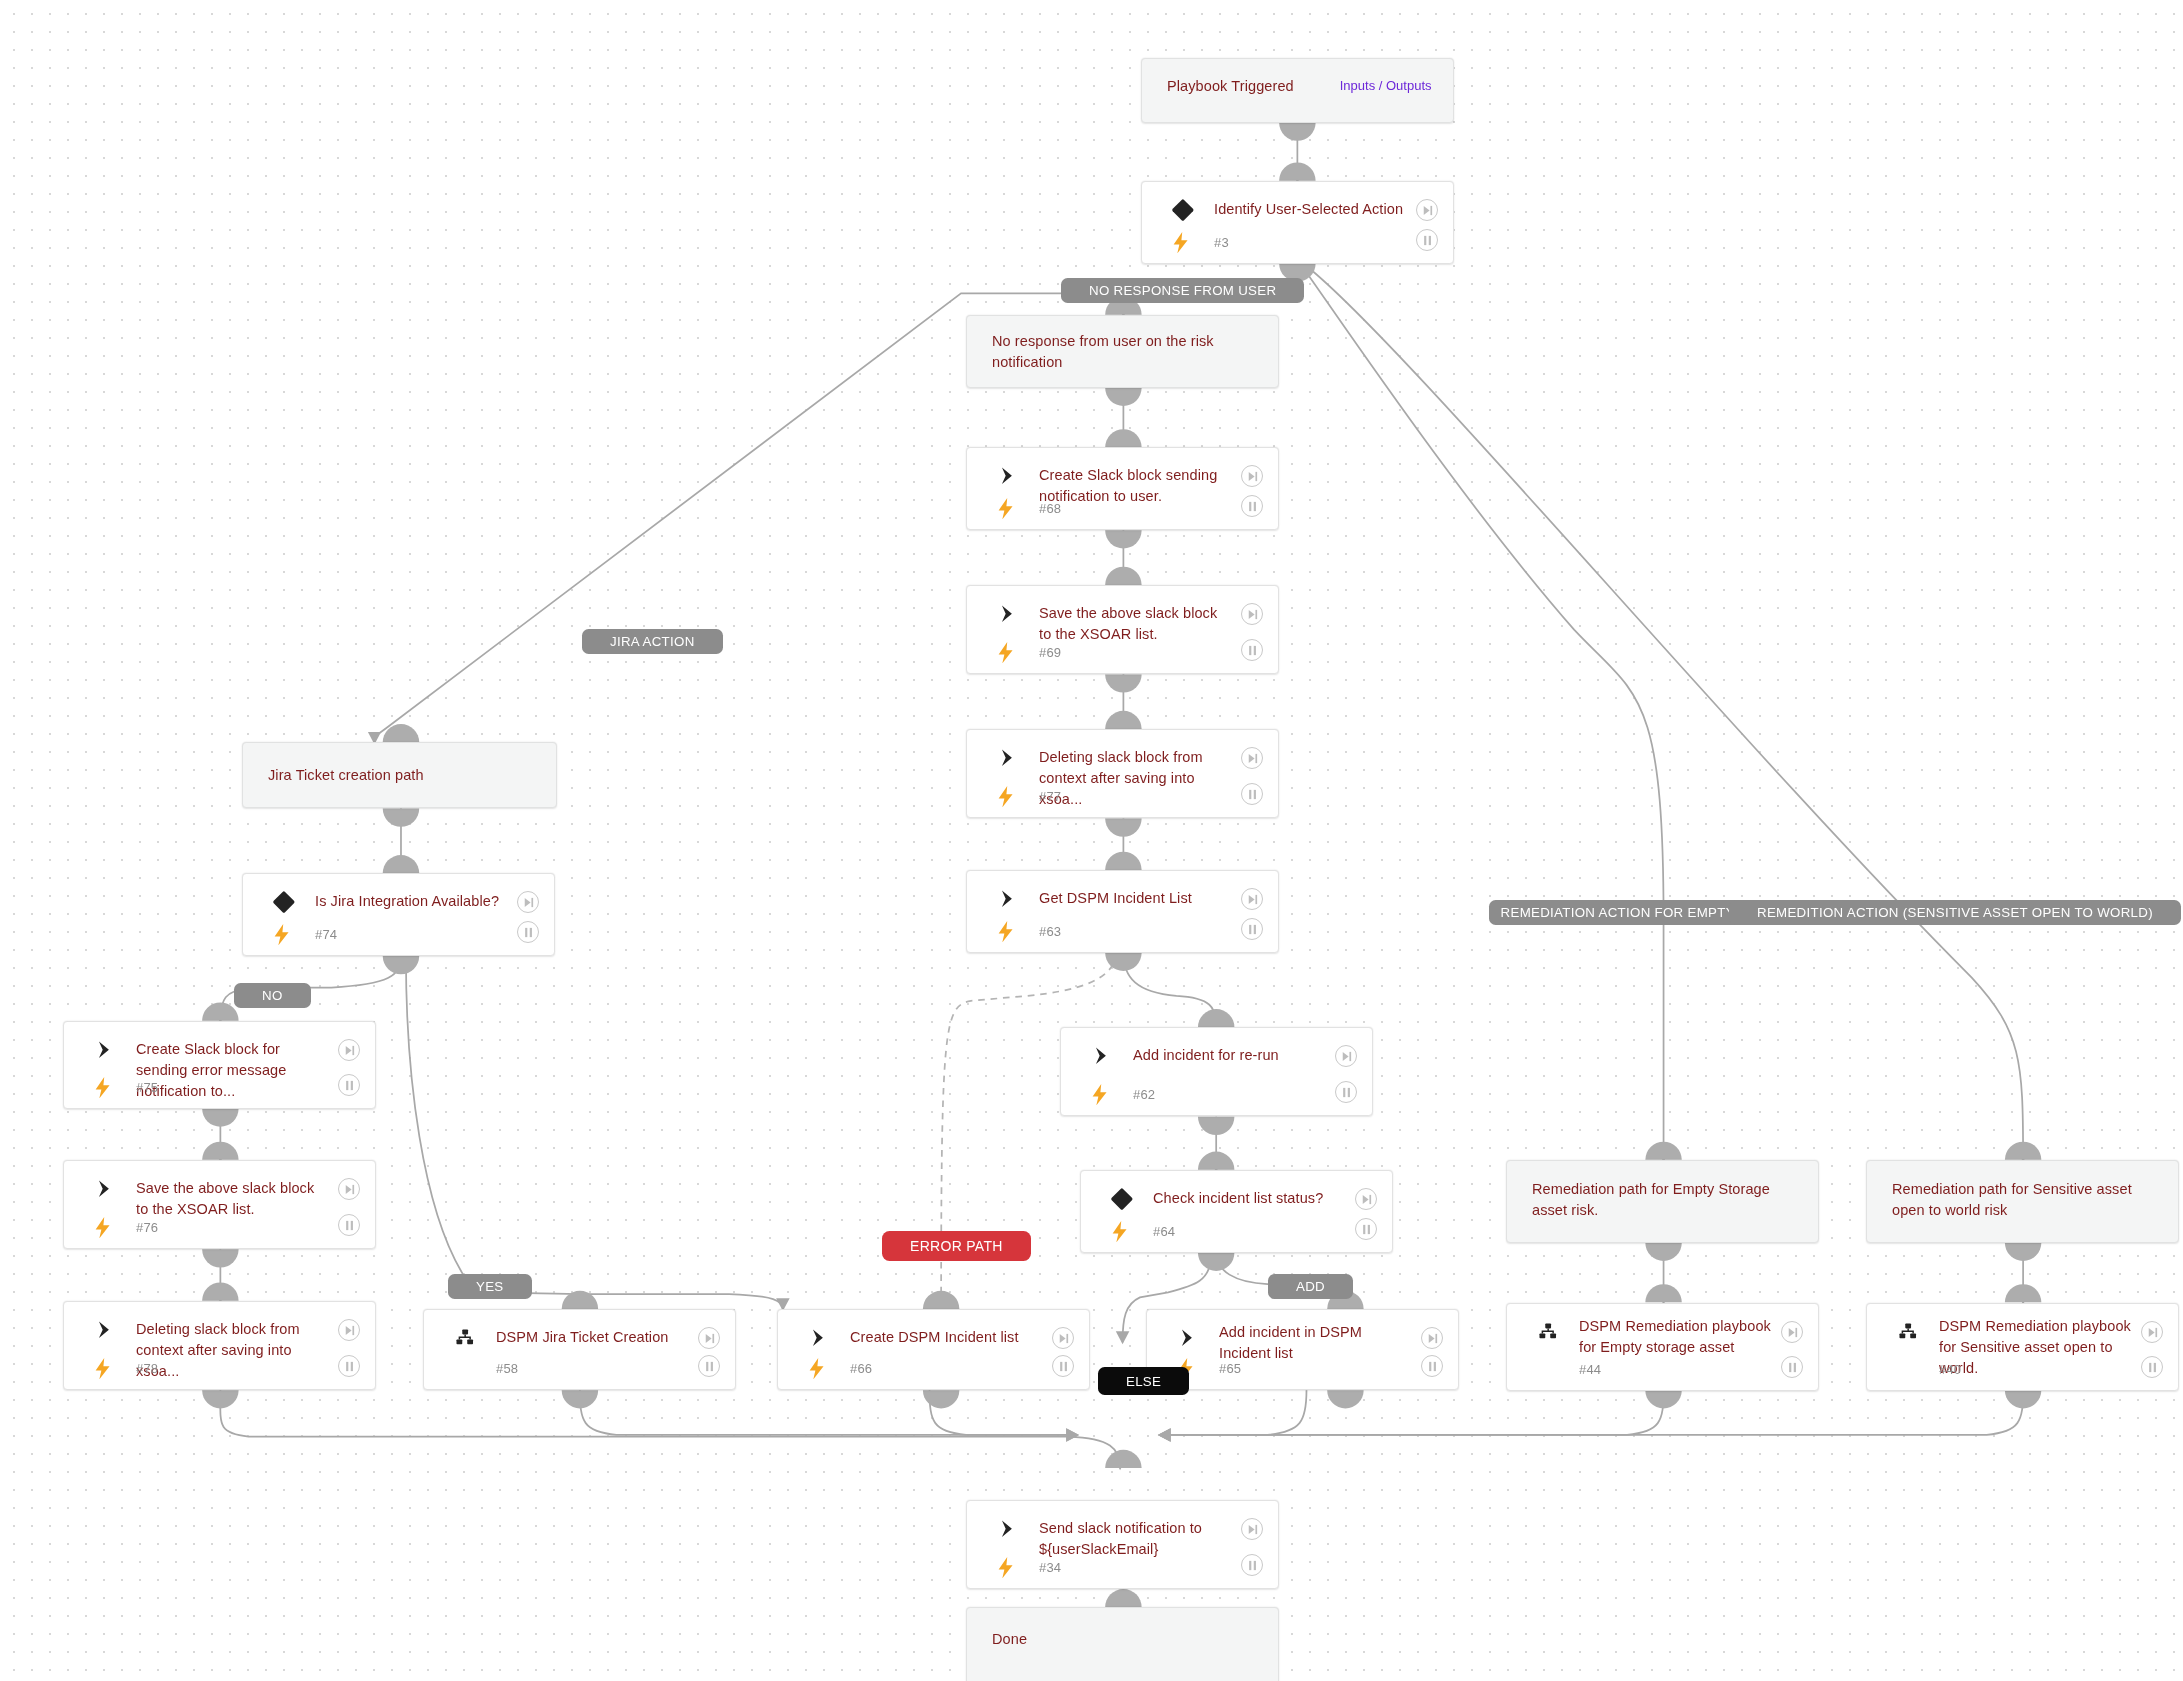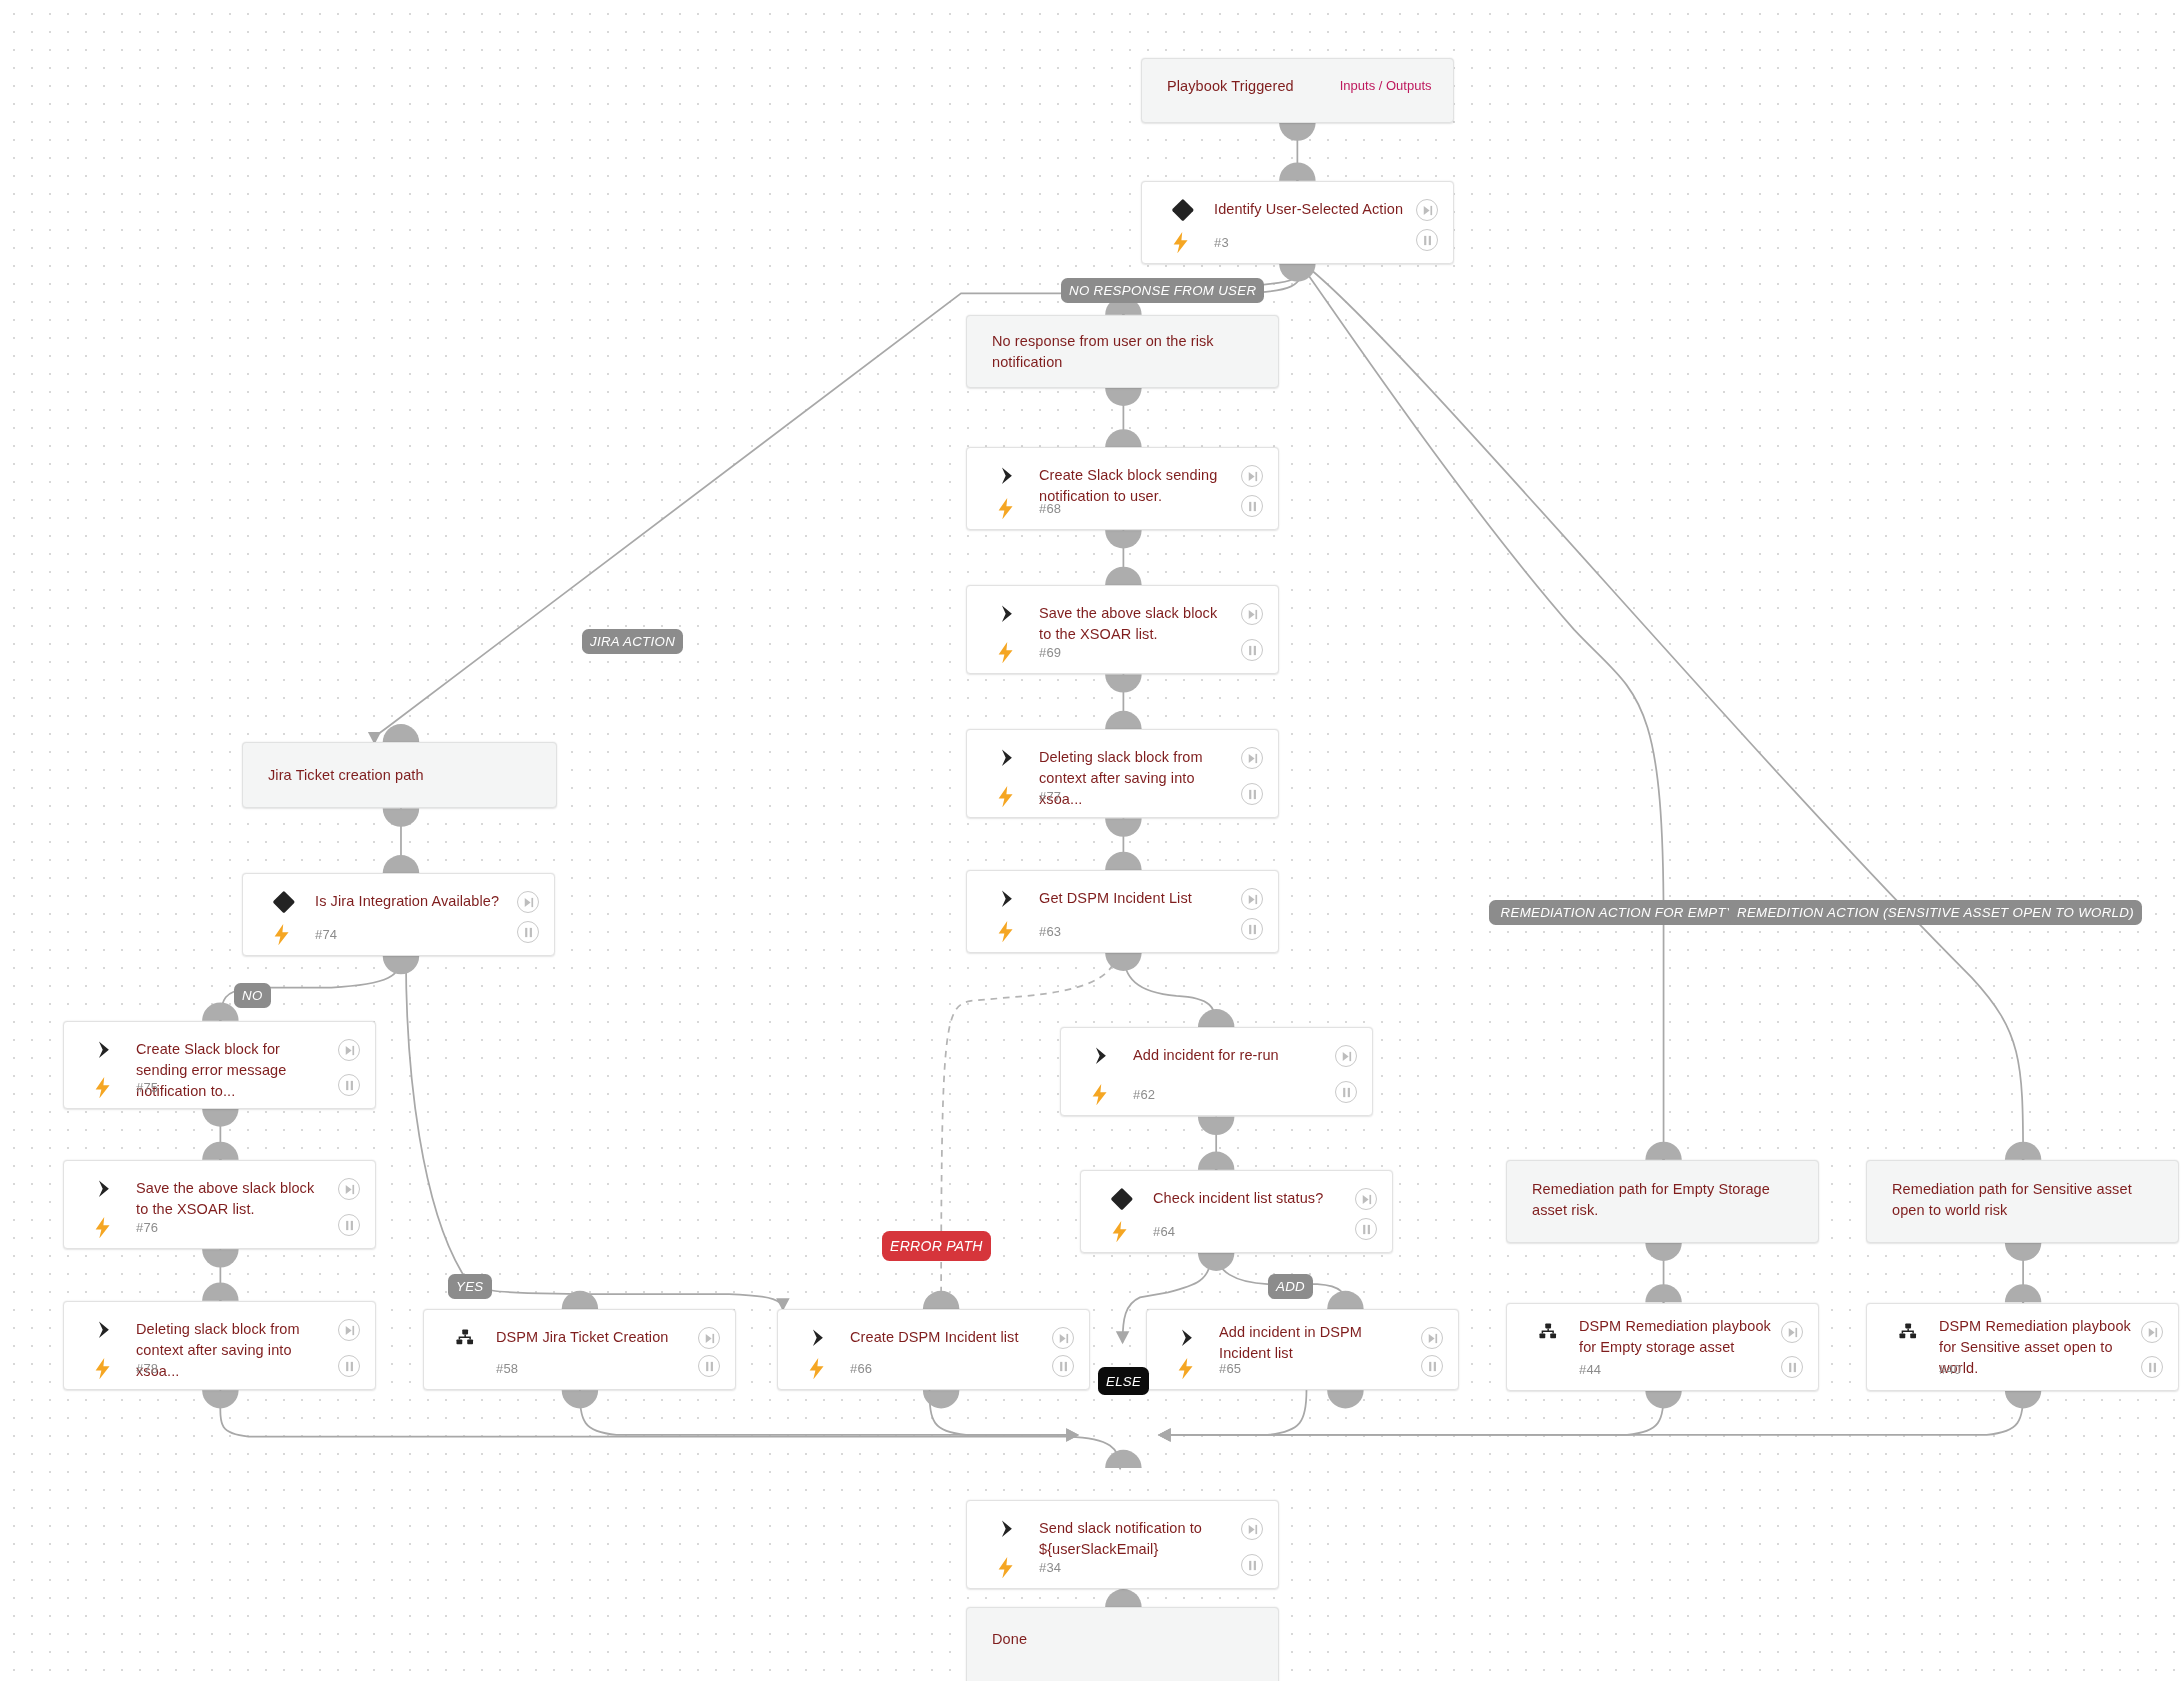--- a/index.html
+++ b/index.html
@@ -55,21 +55,21 @@
     bottom:13.3px;
     font-size:13px;
     color:#8c8c8c;
     letter-spacing:0.2px;
   }
   .io-label{
     position:absolute;
     right:21.5px;
     top:19px;
     font-size:13px;
-    color:#be185d;
+    color:#6d28d9;
   }
   
   .ticon{position:absolute;left:30px;top:17.4px;width:21.5px;height:21.5px;}
   .ticon.cond{ }
   .ticon.cond i{
     display:block;width:15.7px;height:15.7px;background:#232323;
     transform:rotate(45deg);margin:2.5px 0 0 2.5px;border-radius:1.7px;
   }
   .ticon.cmd svg{display:block}
   .ticon.pb svg{display:block}
@@ -83,29 +83,28 @@
     border:1.2px solid #c9c9c9;box-sizing:border-box;
   }
   .cbtn.play{top:16.6px;}
   .cbtn.pause{bottom:11.6px;}
   .cbtn svg{display:block;margin:0;}
   
   .pill{
     position:absolute;
     display:flex;align-items:center;justify-content:center;
     height:25px;
-    padding:0 8px;
+    padding:0 28px;
     border-radius:6.6px;
     background:#8c8c8c;
     color:#ffffff;
     font-size:13.3px;
     letter-spacing:0.3px;
     white-space:nowrap;
     box-sizing:border-box;
-    font-style:italic;
   }
   .pill.err{background:#d6353b;border-radius:7.5px;margin-top:48px;}
   .pill.else{background:#0b0b0b;border-radius:6.6px;}
   .pill.clip{overflow:hidden;}
 </style>
 </head>
 <body>
 
 <div id="canvas">
 

